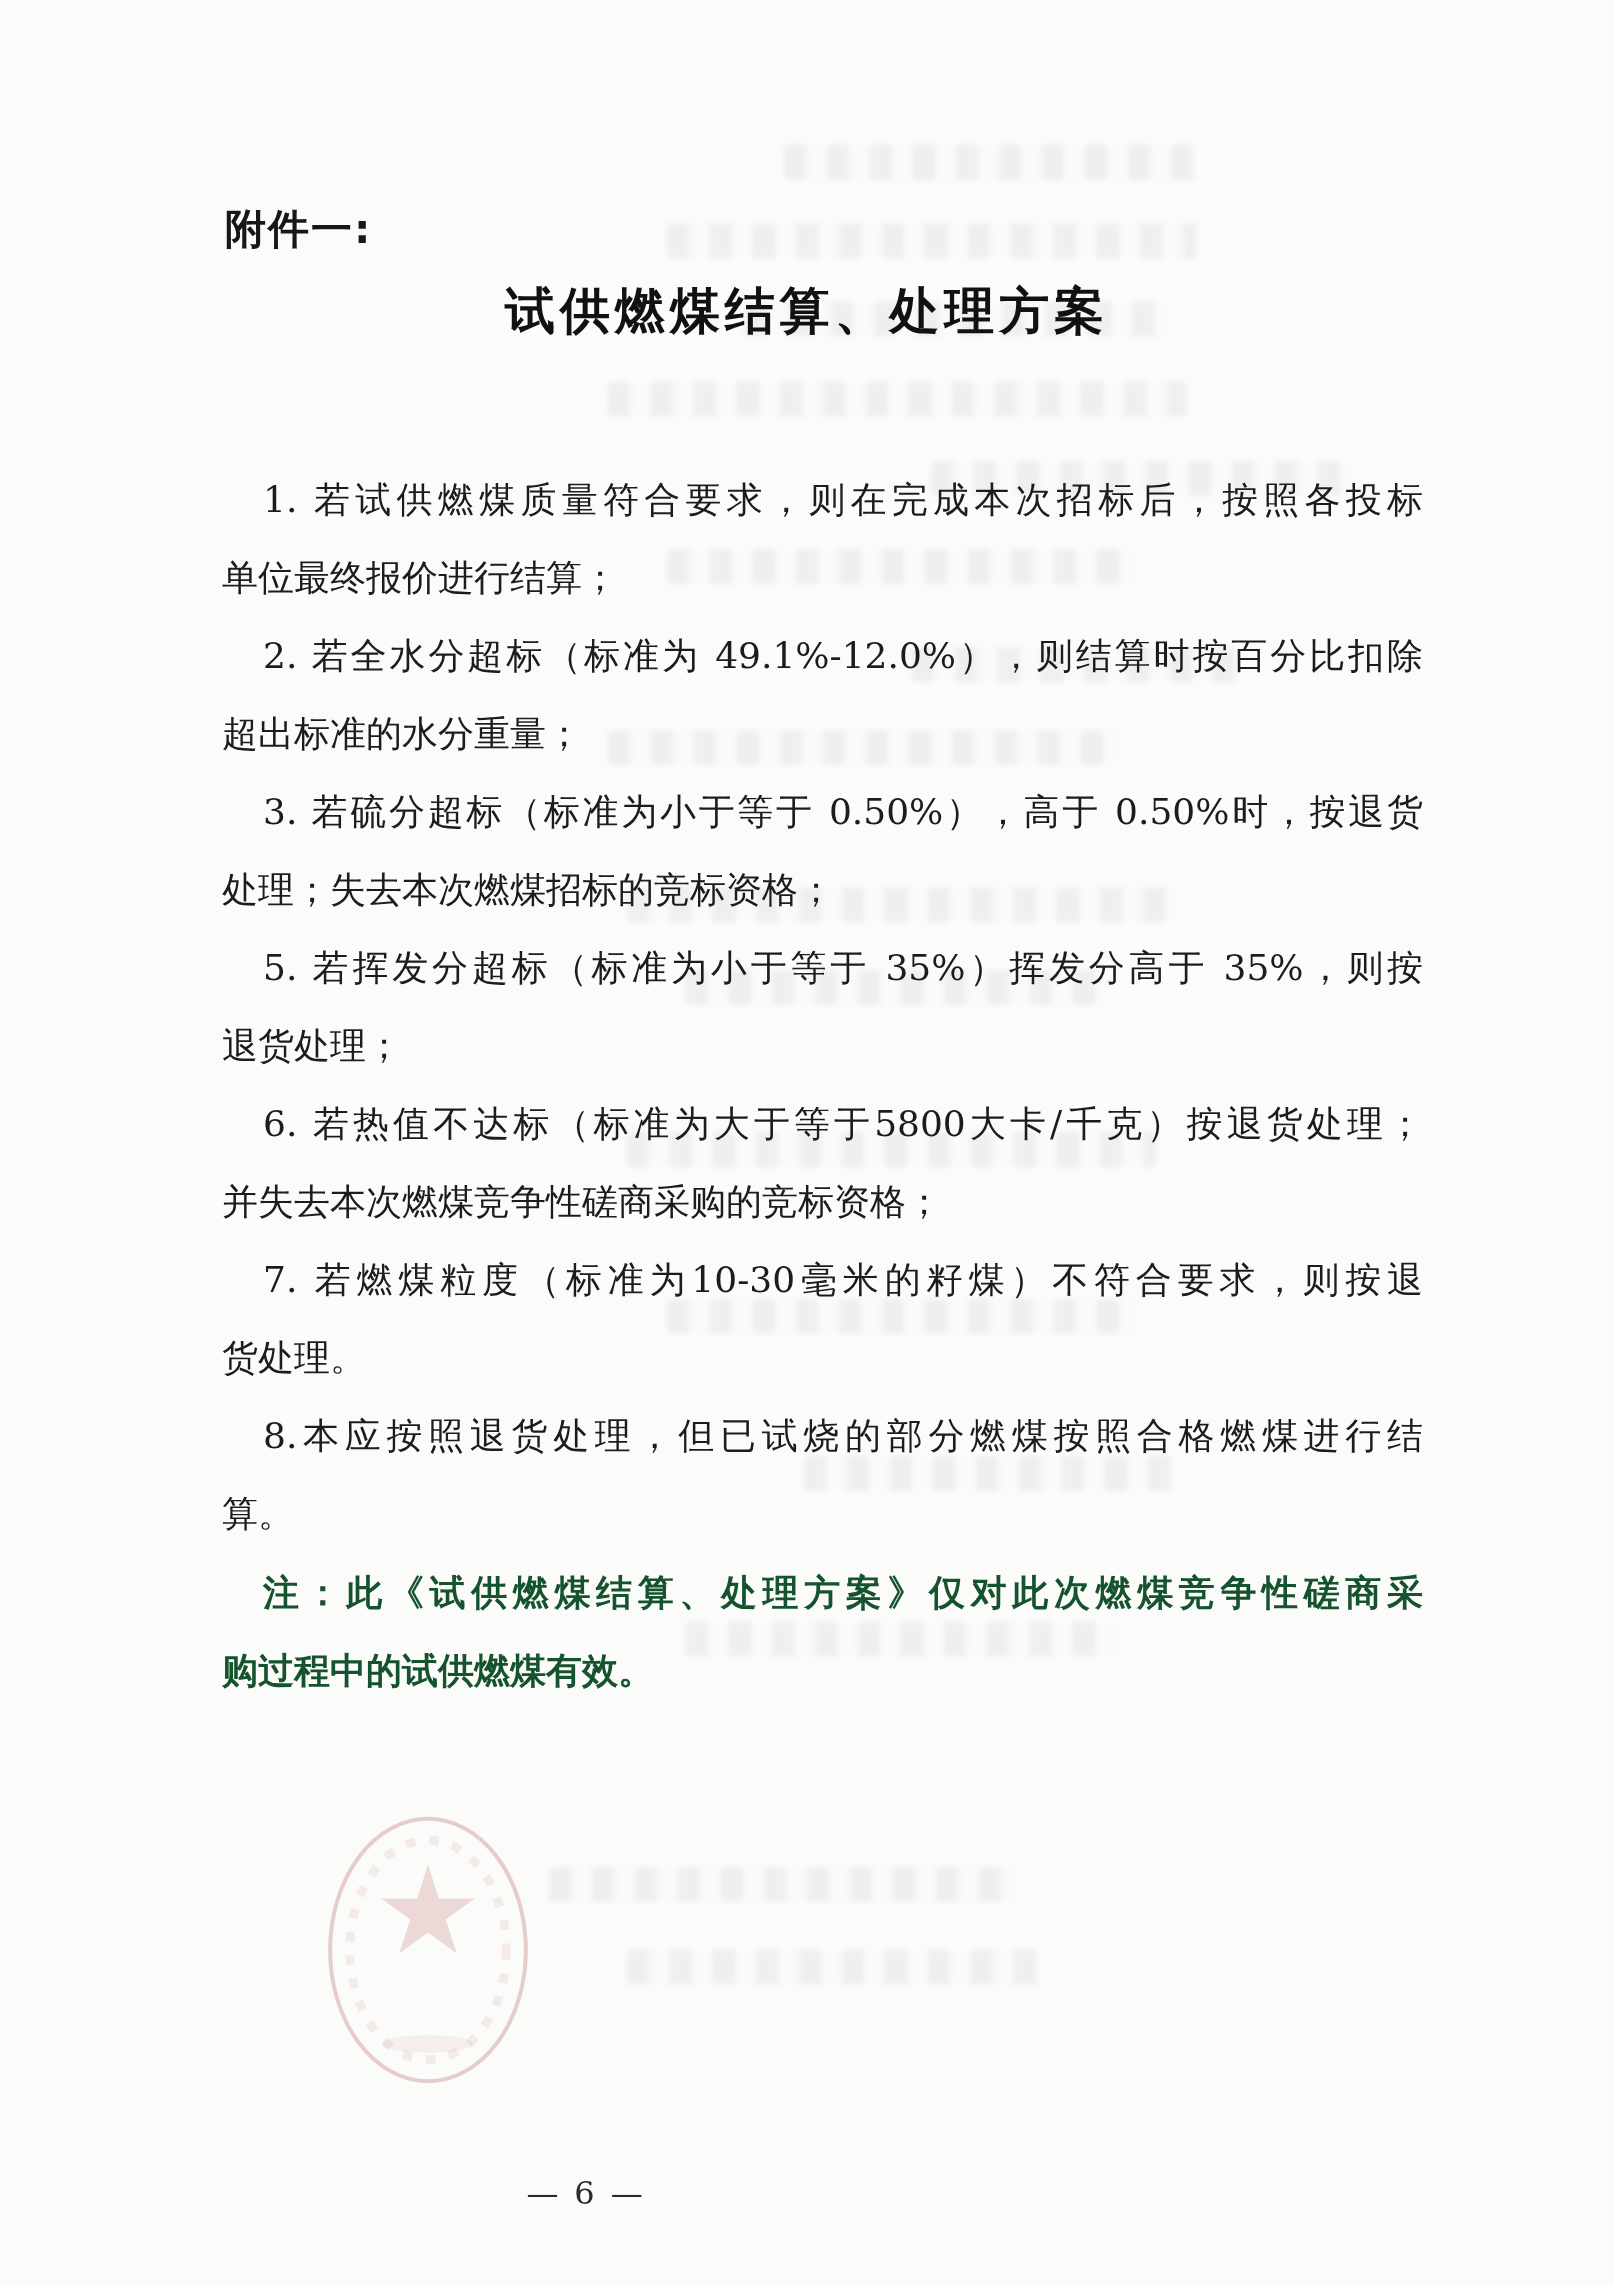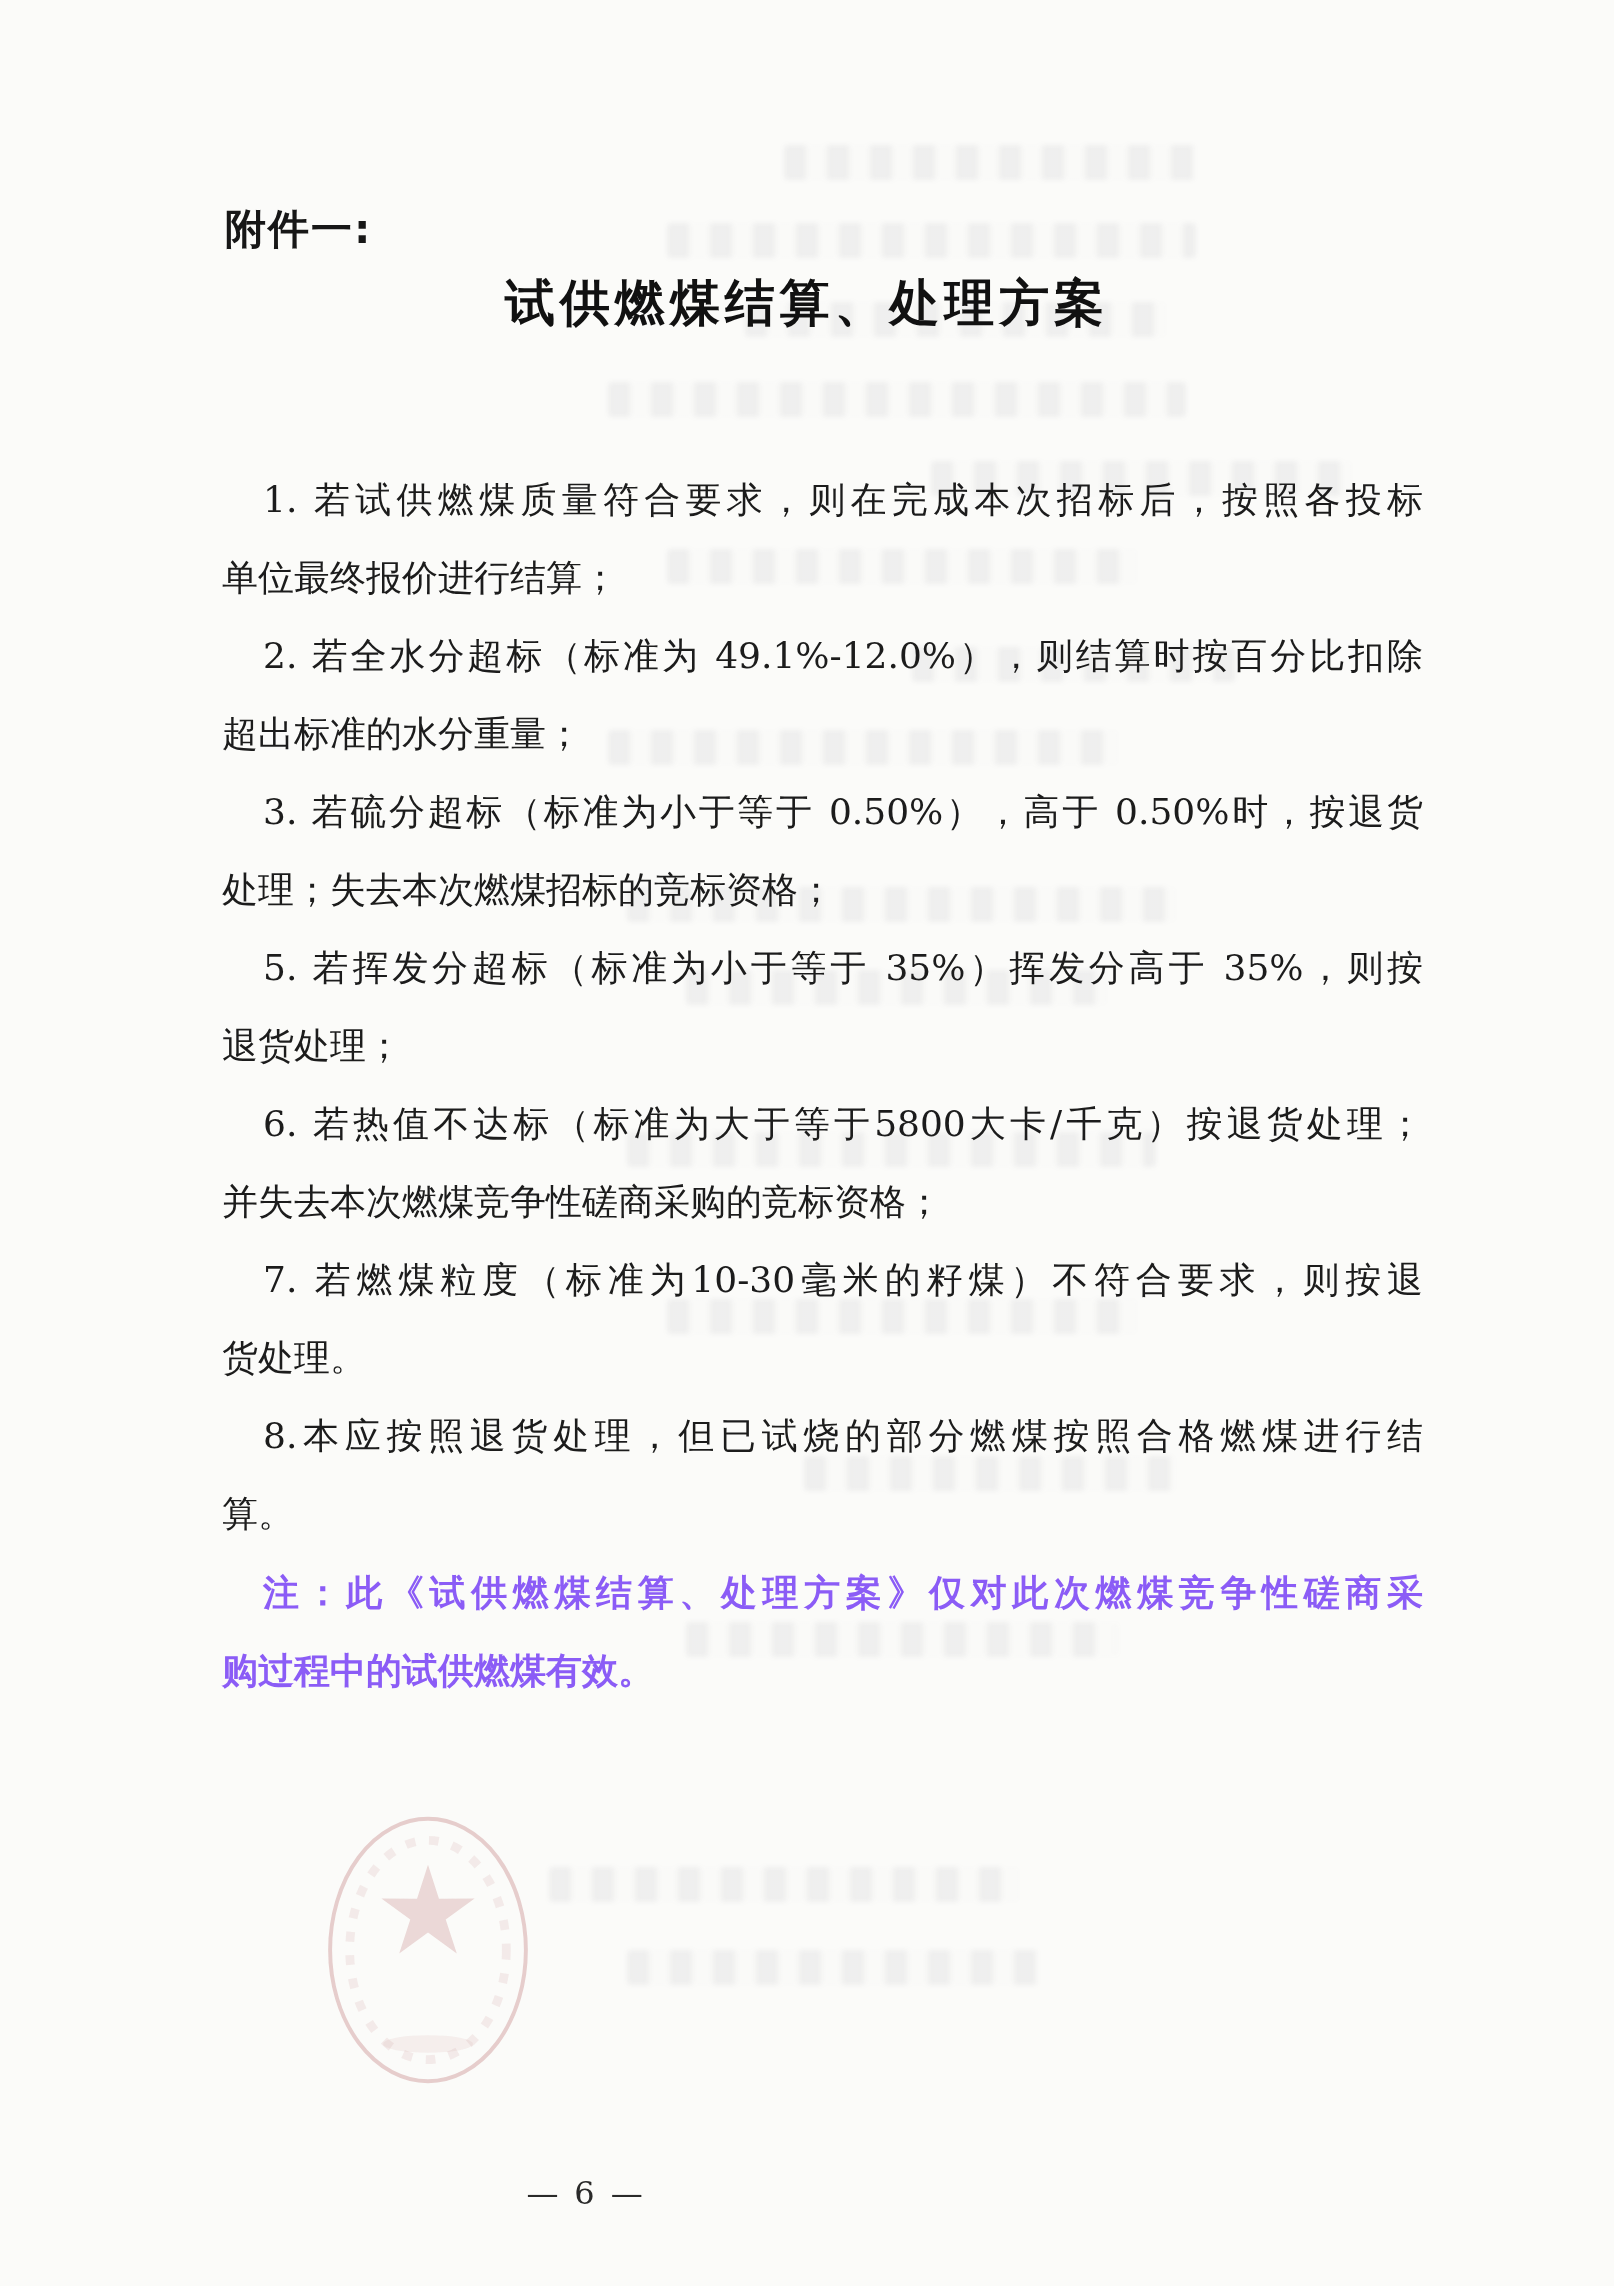--- a/index.html
+++ b/index.html
@@ -15,36 +15,36 @@
     position:absolute;height:35px;z-index:1;
     background:repeating-linear-gradient(90deg,rgba(115,115,128,0.16) 0 21.6px,rgba(115,115,128,0.02) 21.6px 43px);
     filter:blur(2.9px);opacity:.55;border-radius:3.9px;
   }
   .attachment-label{
     position:absolute;left:225px;top:202px;z-index:2;
     font-family:"DejaVu Sans","Liberation Sans",sans-serif;
     font-weight:bold;font-size:41px;letter-spacing:2px;color:#171717;
   }
   .doc-title{
-    position:absolute;left:0;top:270px;width:1614px;z-index:2;
+    position:absolute;left:0;top:278px;width:1614px;z-index:2;
     text-align:center;
     font-family:"DejaVu Sans","Liberation Sans",sans-serif;
     font-weight:bold;font-size:50px;letter-spacing:4.9px;color:#111;
   }
   .body-block{
     position:absolute;left:222px;top:461px;width:1201px;z-index:2;
     font-size:36px;line-height:78px;
   }
   .line{min-height:78px;}
   .first{
     text-indent:41px;
     text-align:justify;text-align-last:justify;
   }
   .cont{text-align:left;}
-  .bold{font-weight:bold;color:#8b5cf6;}
+  .bold{font-weight:bold;color:#14532d;}
   .stamp{
     position:absolute;left:323px;top:1811px;width:210px;height:278px;z-index:1;
     opacity:.85;
   }
   .page-number{
     position:absolute;left:439px;top:2174px;width:294px;z-index:2;
     text-align:center;font-size:32px;letter-spacing:2.9px;color:#2a2a2a;
   }
 </style>
 </head>

